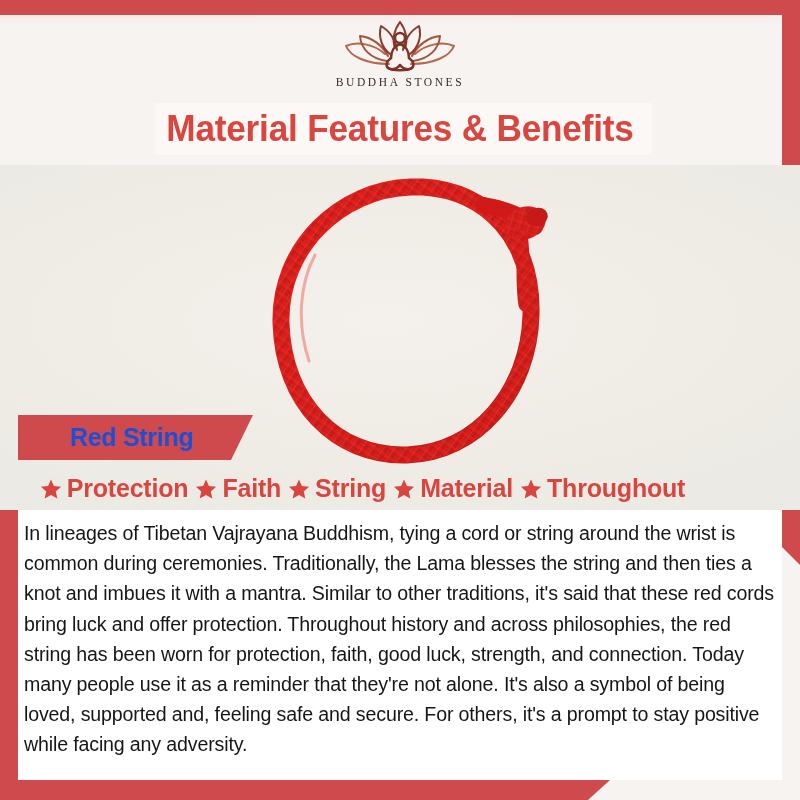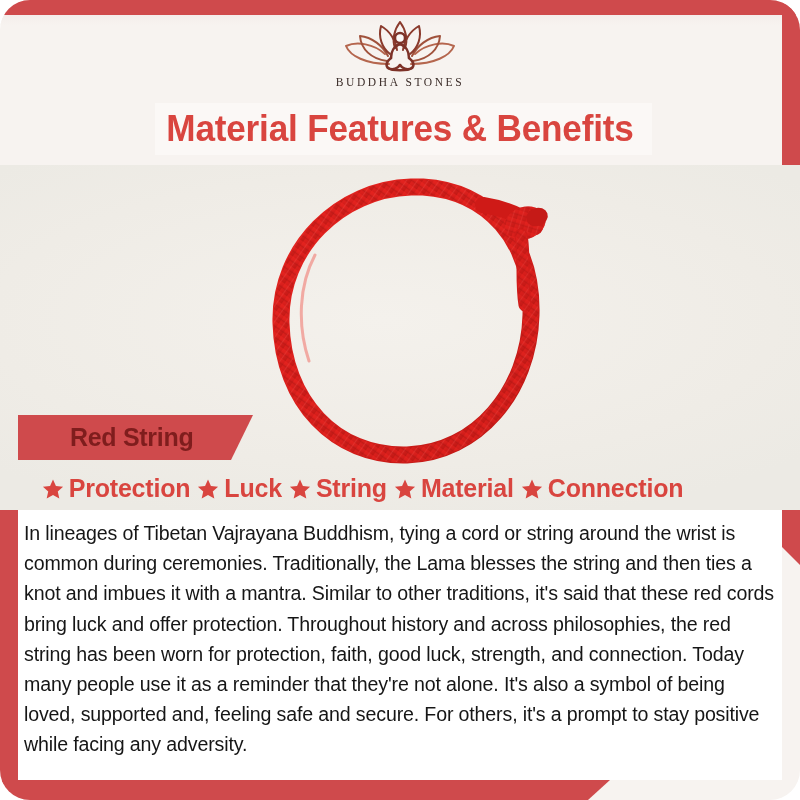--- a/index.html
+++ b/index.html
@@ -10,21 +10,20 @@
   body {
     font-family: "Liberation Sans", sans-serif;
   }
 
   #page {
     position: relative;
     width: 800px;
     height: 800px;
     overflow: hidden;
     background: #f7f3f0;
-    border-radius: 30px;
   }
 
   
   .frame-top {
     position: absolute;
     left: 0;
     top: 0;
     width: 800px;
     height: 15px;
     background: #cf4a4c;
@@ -154,21 +153,21 @@
     clip-path: polygon(0 0, 100% 0, calc(100% - 22px) 100%, 0 100%);
   }
   .label-text {
     position: absolute;
     left: 70px;
     top: 415px;
     height: 45px;
     line-height: 45px;
     font-size: 25px;
     font-weight: bold;
-    color: #7f1d1d;
+    color: #1d4ed8;
     letter-spacing: -0.3px;
     font-family: "Liberation Sans Narrow", "Liberation Sans", sans-serif;
   }
 
   
   .benefits {
     position: absolute;
     left: 0;
     top: 466px;
     width: 725px;
@@ -309,39 +308,39 @@
     <div class="benefit">
       <svg class="star" viewBox="0 0 24 24">
           <polygon points="12,1.6 15.2,8.8 23,9.6 17.2,14.8 18.9,22.4 12,18.5 5.1,22.4 6.8,14.8 1,9.6 8.8,8.8" fill="#d9453f"></polygon>
         </svg>
       <span>Protection</span>
     </div>
     <div class="benefit">
       <svg class="star" viewBox="0 0 24 24">
           <polygon points="12,1.6 15.2,8.8 23,9.6 17.2,14.8 18.9,22.4 12,18.5 5.1,22.4 6.8,14.8 1,9.6 8.8,8.8" fill="#d9453f"></polygon>
         </svg>
-      <span>Luck</span>
+      <span>Faith</span>
     </div>
     <div class="benefit">
       <svg class="star" viewBox="0 0 24 24">
           <polygon points="12,1.6 15.2,8.8 23,9.6 17.2,14.8 18.9,22.4 12,18.5 5.1,22.4 6.8,14.8 1,9.6 8.8,8.8" fill="#d9453f"></polygon>
         </svg>
       <span>String</span>
     </div>
     <div class="benefit">
       <svg class="star" viewBox="0 0 24 24">
           <polygon points="12,1.6 15.2,8.8 23,9.6 17.2,14.8 18.9,22.4 12,18.5 5.1,22.4 6.8,14.8 1,9.6 8.8,8.8" fill="#d9453f"></polygon>
         </svg>
       <span>Material</span>
     </div>
     <div class="benefit">
       <svg class="star" viewBox="0 0 24 24">
           <polygon points="12,1.6 15.2,8.8 23,9.6 17.2,14.8 18.9,22.4 12,18.5 5.1,22.4 6.8,14.8 1,9.6 8.8,8.8" fill="#d9453f"></polygon>
         </svg>
-      <span>Connection</span>
+      <span>Throughout</span>
     </div>
   </div>
 
   <div class="body-wrap">
     <p class="body-text">In lineages of Tibetan Vajrayana Buddhism, tying a cord or string around the wrist is common during ceremonies. Traditionally, the Lama blesses the string and then ties a knot and imbues it with a mantra. Similar to other traditions, it's said that these red cords bring luck and offer protection. Throughout history and across philosophies, the red string has been worn for protection, faith, good luck, strength, and connection. Today many people use it as a reminder that they're not alone. It's also a symbol of being loved, supported and, feeling safe and secure. For others, it's a prompt to stay positive while facing any adversity.</p>
   </div>
 
 </div>
 
 </body></html>

